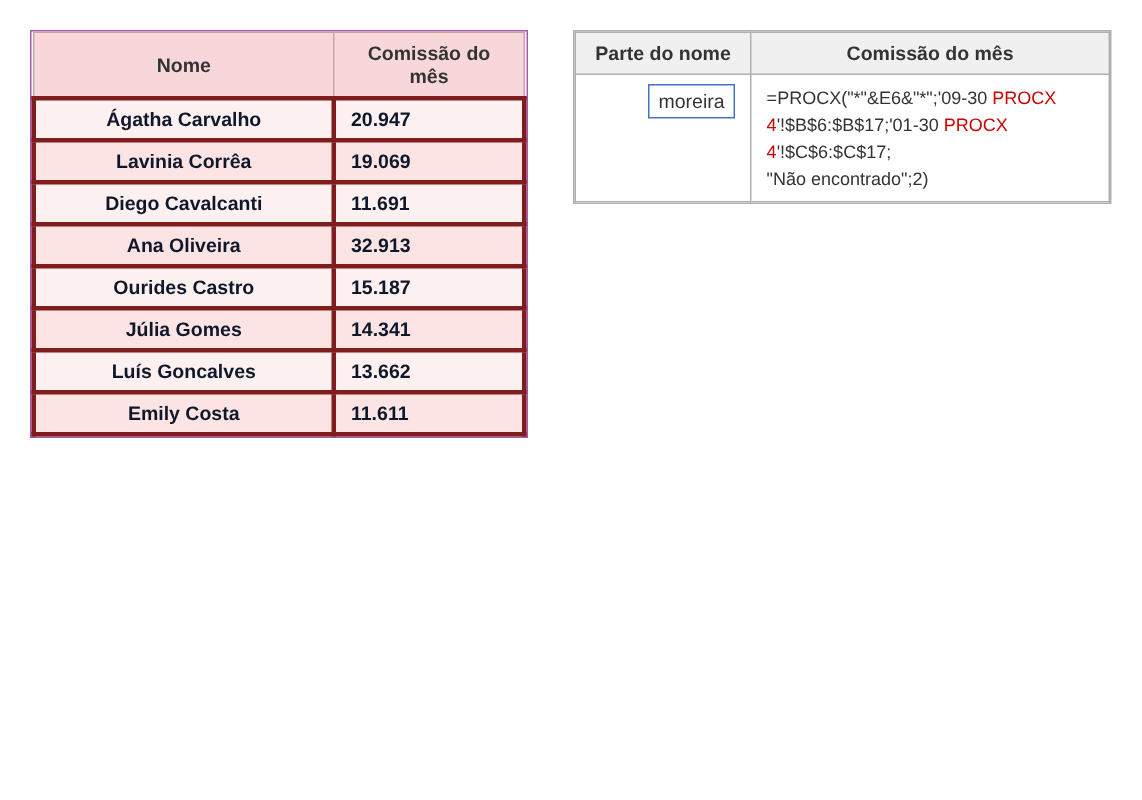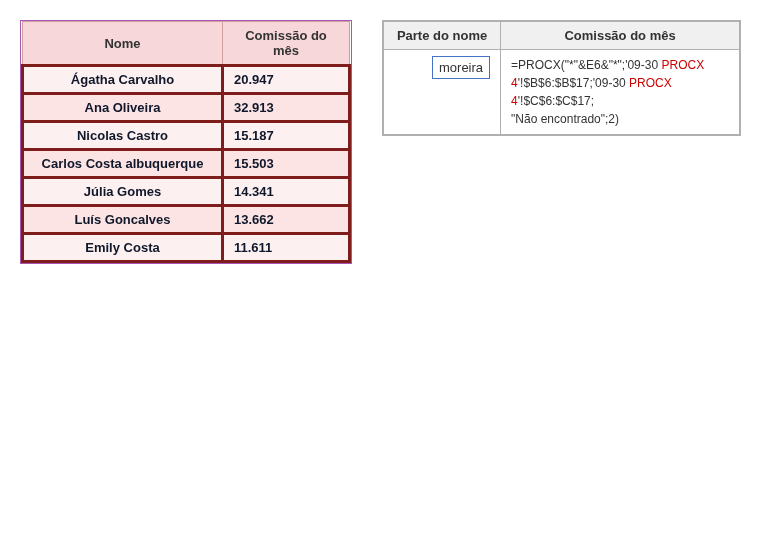--- a/index.html
+++ b/index.html
@@ -140,30 +140,34 @@
           <th>Nome</th>
           <th>Comissão do mês</th>
         </tr>
       </thead>
       <tbody id="left-table-body">
       <tr>
             <td>Ágatha Carvalho</td>
             <td>20.947</td>
           </tr>
           <tr>
+            <td>Lavinia Corrêa</td>
+            <td>19.069</td>
+          </tr>
+          <tr>
+            <td>Diego Cavalcanti</td>
+            <td>11.691</td>
+          </tr>
+          <tr>
             <td>Ana Oliveira</td>
             <td>32.913</td>
           </tr>
           <tr>
-            <td>Nicolas Castro</td>
+            <td>Ourides Castro</td>
             <td>15.187</td>
-          </tr>
-          <tr>
-            <td>Carlos Costa albuquerque</td>
-            <td>15.503</td>
           </tr>
           <tr>
             <td>Júlia Gomes</td>
             <td>14.341</td>
           </tr>
           <tr>
             <td>Luís Goncalves</td>
             <td>13.662</td>
           </tr>
           <tr>
@@ -181,20 +185,20 @@
           <th>Parte do nome</th>
           <th>Comissão do mês</th>
         </tr>
       </thead>
       <tbody>
         <tr>
           <td class="input-cell">
             <span class="input-cell-box">moreira</span>
           </td>
           <td class="formula-cell">
-            <span class="formula-black">=PROCX("*"&amp;E6&amp;"*";'09-30 </span><span class="formula-red">PROCX 4</span><span class="formula-black">'!$B$6:$B$17;'09-30 </span><span class="formula-red">PROCX 4</span><span class="formula-black">'!$C$6:$C$17;<br>"Não encontrado";2)</span>
+            <span class="formula-black">=PROCX("*"&amp;E6&amp;"*";'09-30 </span><span class="formula-red">PROCX 4</span><span class="formula-black">'!$B$6:$B$17;'01-30 </span><span class="formula-red">PROCX 4</span><span class="formula-black">'!$C$6:$C$17;<br>"Não encontrado";2)</span>
           </td>
         </tr>
       </tbody>
     </table>
   </div>
 
 </div>
 
 </body></html>

